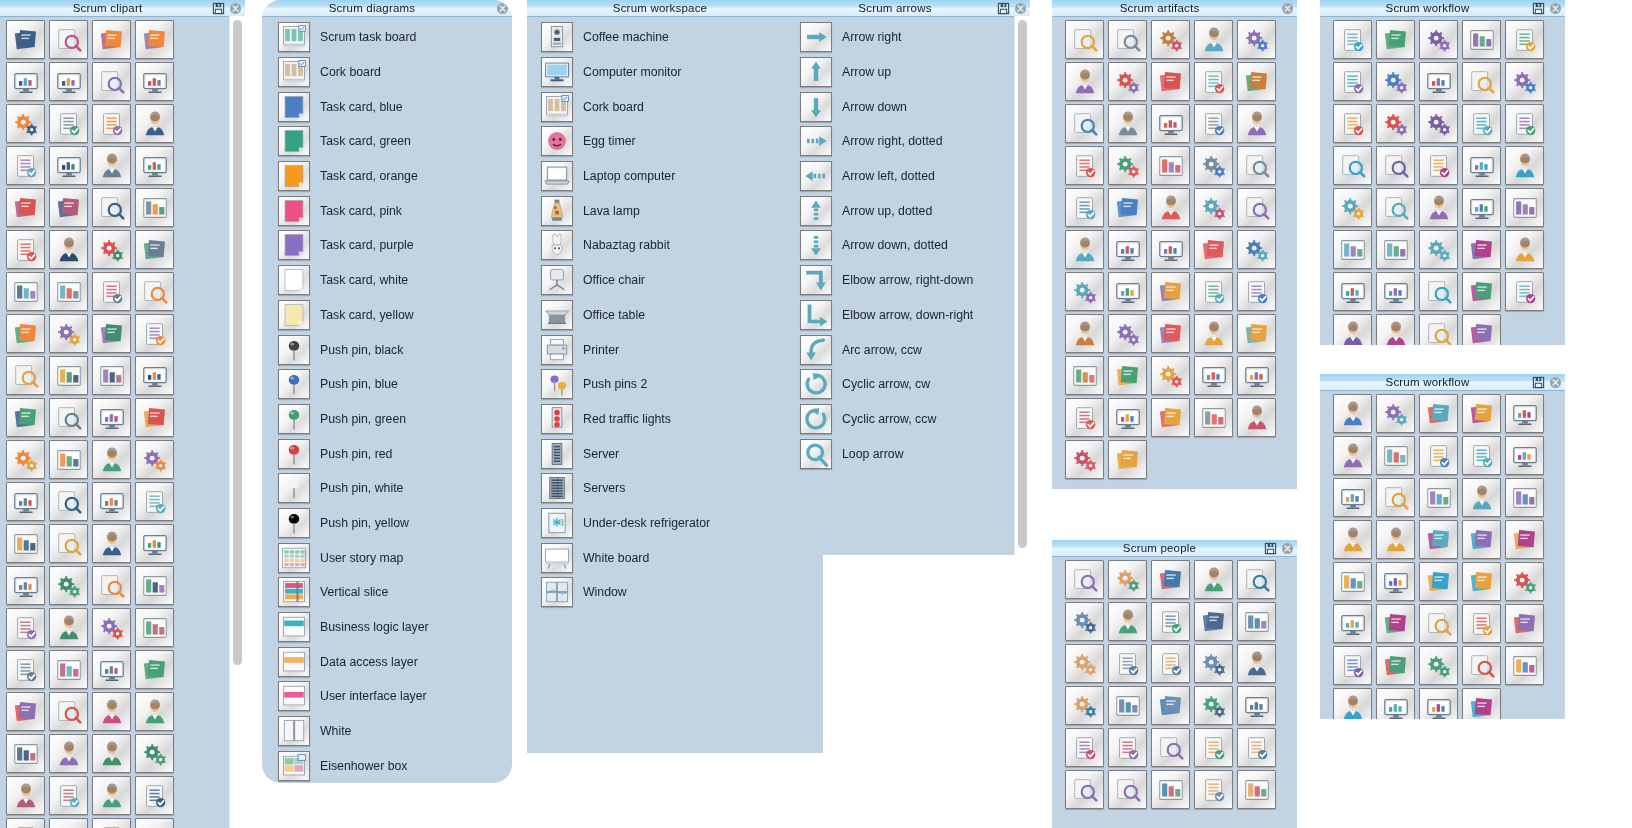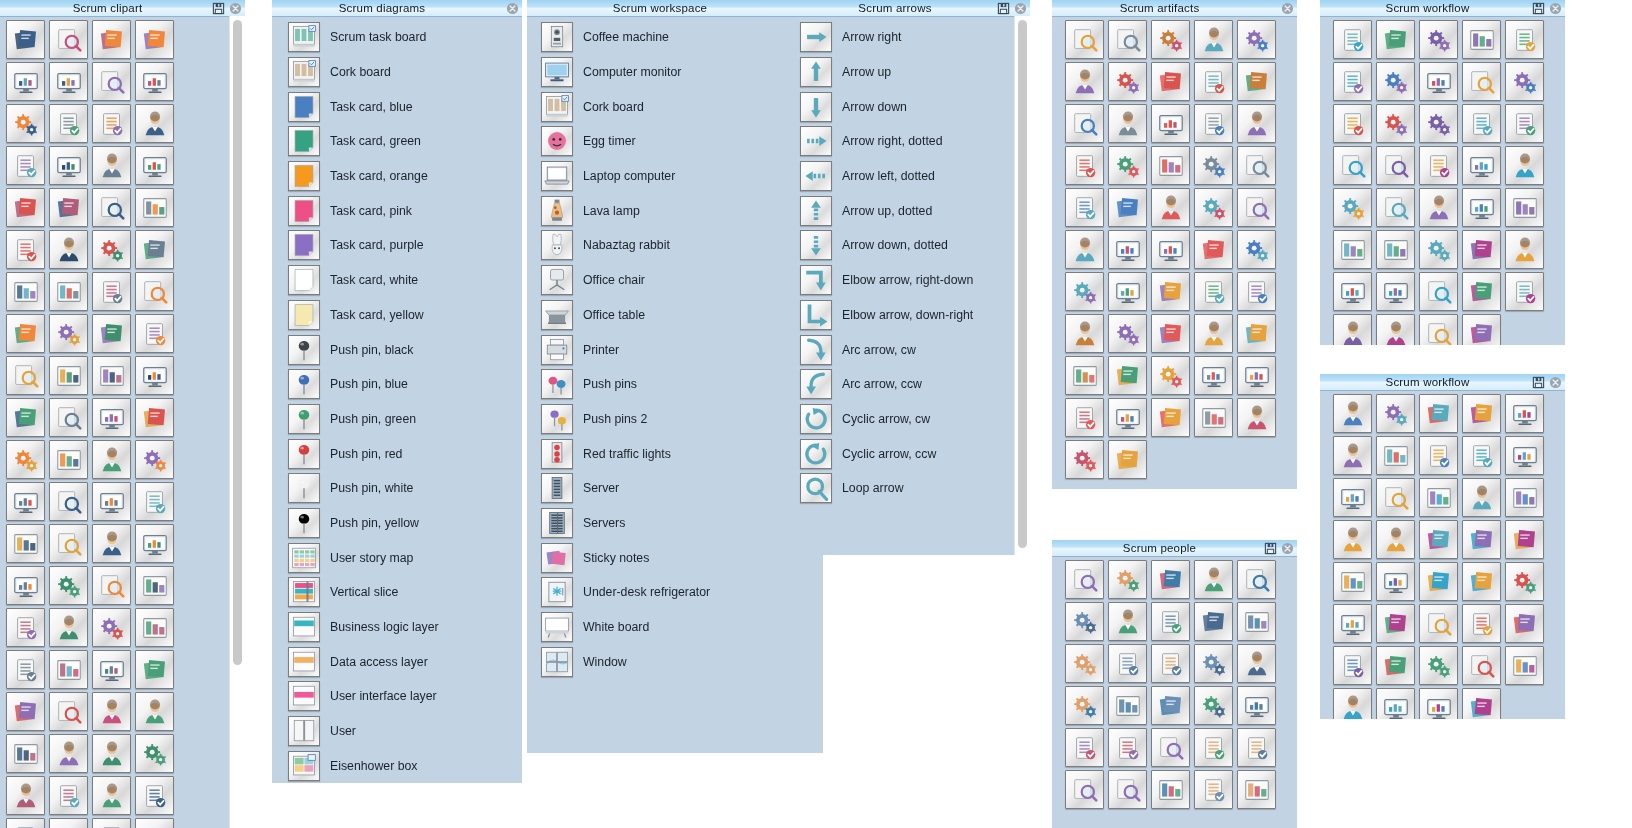--- a/index.html
+++ b/index.html
@@ -1073,21 +1073,21 @@
               </svg>
             </div>
           </div>
       </div>
       <div class="scrollgutter">
         <div class="scrollthumb" style="top:4px; height:645px;"></div>
       </div>
     </div>
   </div>
 
-  <div class="panel" id="p-diagrams" style="left:272px; top:0px; width:250px; height:783px;">
+  <div class="panel" id="p-diagrams" style="left:262px; top:0px; width:250px; height:783px;border-radius:19px;">
     <div class="titlebar">
       <div class="title-text">Scrum diagrams</div>
       <div class="tb-btns">
         <svg class="tb-close" viewBox="0 0 14 14">
           <circle cx="7" cy="7" r="6" fill="#9aa5ad"></circle>
           <path d="M4.4 4.4 L9.6 9.6 M9.6 4.4 L4.4 9.6" stroke="#e9eef2" stroke-width="1.5" stroke-linecap="round"></path>
         </svg>
       </div>
     </div>
     <div class="panel-body">
@@ -1307,21 +1307,21 @@
               </div>
               <span class="llabel">User interface layer</span>
             </div>
             <div class="lrow">
               <div class="lthumb">
                 <svg viewBox="0 0 32 32" width="28" height="26">
                   <rect x="4" y="3" width="24" height="25" fill="#f6f6f6" stroke="#8e99a2" stroke-width="1"></rect>
                   <rect x="15" y="3" width="2.4" height="25" fill="#8b949c"></rect>
                 </svg>
               </div>
-              <span class="llabel">User</span>
+              <span class="llabel">White</span>
             </div>
             <div class="lrow">
               <div class="lthumb">
                 <svg viewBox="0 0 32 32" width="28" height="26">
                   <rect x="3" y="4" width="26" height="23" fill="#f7f7f4" stroke="#8e99a2" stroke-width="1"></rect>
                   <rect x="4.5" y="6" width="11" height="8" fill="#8fc9a6" stroke="none" stroke-width="1"></rect>
                   <rect x="16.5" y="6" width="11" height="8" fill="#9fd0de" stroke="none" stroke-width="1"></rect>
                   <rect x="4.5" y="15" width="11" height="8" fill="#f3d08a" stroke="none" stroke-width="1"></rect>
                   <rect x="16.5" y="15" width="11" height="8" fill="#e9a4bd" stroke="none" stroke-width="1"></rect>
                   <rect x="21" y="2" width="9" height="7" fill="#eaf2fa" stroke="#4a7fc1" stroke-width="1"></rect>
@@ -1455,31 +1455,20 @@
                   <rect x="4" y="10" width="24" height="11" fill="#d6dce1" stroke="#7d868e" stroke-width="1"></rect>
                   <rect x="8" y="21" width="16" height="7" fill="#f9fafb" stroke="#8b949c" stroke-width="1"></rect>
                   <circle cx="24" cy="14" r="1.3" fill="#4a7fc1"></circle>
                 </svg>
               </div>
               <span class="llabel">Printer</span>
             </div>
             <div class="lrow">
               <div class="lthumb">
                 <svg viewBox="0 0 32 32" width="28" height="26">
-                  <ellipse cx="11" cy="12" rx="5.5" ry="5" fill="#e05584"></ellipse>
-                  <path d="M11 17 L11 27" stroke="#8d949a" stroke-width="1.6"></path>
-                  <ellipse cx="21" cy="16" rx="5.5" ry="5" fill="#3f8fc4"></ellipse>
-                  <path d="M21 21 L21 29" stroke="#8d949a" stroke-width="1.6"></path>
-                </svg>
-              </div>
-              <span class="llabel">Push pins</span>
-            </div>
-            <div class="lrow">
-              <div class="lthumb">
-                <svg viewBox="0 0 32 32" width="28" height="26">
                   <ellipse cx="13" cy="10" rx="5" ry="4.6" fill="#8a6fc4"></ellipse>
                   <path d="M13 14.5 L13 25" stroke="#8d949a" stroke-width="1.6"></path>
                   <ellipse cx="22" cy="18" rx="5" ry="4.6" fill="#e8b03c"></ellipse>
                   <path d="M22 22.5 L22 30" stroke="#8d949a" stroke-width="1.6"></path>
                 </svg>
               </div>
               <span class="llabel">Push pins 2</span>
             </div>
             <div class="lrow">
               <div class="lthumb">
@@ -1514,29 +1503,20 @@
                   <rect x="9" y="8.8" width="14" height="1.8" fill="#3d4d5e" stroke="none" stroke-width="1"></rect>
                   <rect x="9" y="12.1" width="14" height="1.8" fill="#3d4d5e" stroke="none" stroke-width="1"></rect>
                   <rect x="9" y="15.399999999999999" width="14" height="1.8" fill="#3d4d5e" stroke="none" stroke-width="1"></rect>
                   <rect x="9" y="18.7" width="14" height="1.8" fill="#3d4d5e" stroke="none" stroke-width="1"></rect>
                   <rect x="9" y="22" width="14" height="1.8" fill="#3d4d5e" stroke="none" stroke-width="1"></rect>
                   <rect x="9" y="25.299999999999997" width="14" height="1.8" fill="#3d4d5e" stroke="none" stroke-width="1"></rect>
                   <rect x="16" y="3" width="1.4" height="26" fill="#5b6b7a"></rect>
                 </svg>
               </div>
               <span class="llabel">Servers</span>
-            </div>
-            <div class="lrow">
-              <div class="lthumb">
-                <svg viewBox="0 0 32 32" width="28" height="26">
-                  <rect x="4" y="8" width="16" height="15" fill="#9a88c6" transform="rotate(-8 12 15)"></rect>
-                  <rect x="10" y="9" width="16" height="15" fill="#e06fa5" transform="rotate(6 18 16)"></rect>
-                </svg>
-              </div>
-              <span class="llabel">Sticky notes</span>
             </div>
             <div class="lrow">
               <div class="lthumb">
                 <svg viewBox="0 0 32 32" width="28" height="26">
                   <rect x="6" y="4" width="20" height="24" fill="#eef4f8" stroke="#7d868e" stroke-width="1"></rect>
                   <path d="M16 10 V20 M12 12 L20 18 M20 12 L12 18 M11.5 15 H20.5" stroke="#45b3d6" stroke-width="1.6" stroke-linecap="round"></path>
                   <rect x="22" y="11" width="1.8" height="9" fill="#9aa3ab" stroke="none" stroke-width="1"></rect>
                 </svg>
               </div>
               <span class="llabel">Under-desk refrigerator</span>
@@ -1663,29 +1643,20 @@
                 <svg viewBox="0 0 32 32" width="28" height="26">
                   <path d="M8 3 V24 H22" stroke="#5aa9bd" stroke-width="4.6" fill="none"></path>
                   <path d="M21 18 L30 24 L21 30 Z" fill="#5aa9bd"></path>
                 </svg>
               </div>
               <span class="llabel">Elbow arrow, down-right</span>
             </div>
             <div class="lrow">
               <div class="lthumb">
                 <svg viewBox="0 0 32 32" width="28" height="26">
-                  <path d="M7 4 Q23 5 22 20" stroke="#5aa9bd" stroke-width="4.2" fill="none" stroke-linecap="round"></path>
-                  <path d="M16 19 L22 29 L28 19 Z" fill="#5aa9bd"></path>
-                </svg>
-              </div>
-              <span class="llabel">Arc arrow, cw</span>
-            </div>
-            <div class="lrow">
-              <div class="lthumb">
-                <svg viewBox="0 0 32 32" width="28" height="26">
                   <path d="M25 4 Q9 5 10 20" stroke="#5aa9bd" stroke-width="4.2" fill="none" stroke-linecap="round"></path>
                   <path d="M4 19 L10 29 L16 19 Z" fill="#5aa9bd"></path>
                 </svg>
               </div>
               <span class="llabel">Arc arrow, ccw</span>
             </div>
             <div class="lrow">
               <div class="lthumb">
                 <svg viewBox="0 0 32 32" width="28" height="26">
                   <path d="M16 5 A11 11 0 1 1 7 10" stroke="#5aa9bd" stroke-width="4" fill="none" stroke-linecap="round"></path>

